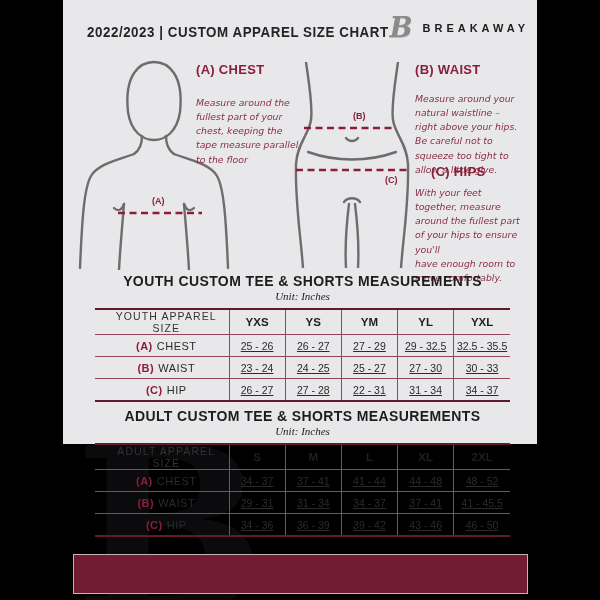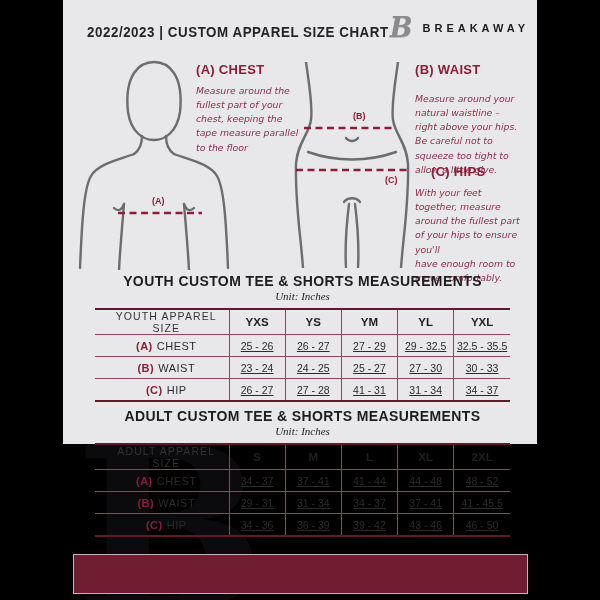--- a/index.html
+++ b/index.html
@@ -91,21 +91,21 @@
       <path d="M52 140 C56 135 64 135 68 140"></path>
       <path d="M57 142 C54 166 53 188 54 206"></path>
       <path d="M63 142 C66 166 67 188 66 206"></path>
       <path class="dash" d="M12 66 H104"></path>
       <path class="dash" d="M4 108 H116"></path>
     </svg>
     <span class="marker" style="left:290px;top:111px;">(B)</span>
     <span class="marker" style="left:322px;top:175px;">(C)</span>
 
     <div class="guide-heading" style="left:133px;top:62px;">(A) CHEST</div>
-    <div class="guide-body" style="left:133px;top:84px;">Measure around the
+    <div class="guide-body" style="left:133px;top:96px;">Measure around the
 fullest part of your
 chest, keeping the
 tape measure parallel
 to the floor</div>
 
     <div class="guide-heading" style="left:352px;top:62px;">(B) WAIST</div>
     <div class="guide-body" style="left:352px;top:84px;margin-top:8px;">Measure around your
 natural waistline –
 right above your hips.
 Be careful not to
@@ -163,21 +163,21 @@
           <td class="num">25 - 27</td>
           <td class="num">27 - 30</td>
           <td class="num">30 - 33</td>
         </tr>
         <tr>
           <td class="label-col">
             <span class="pfx">(C)</span><span>HIP</span>
           </td>
           <td class="num">26 - 27</td>
           <td class="num">27 - 28</td>
-          <td class="num">41 - 31</td>
+          <td class="num">22 - 31</td>
           <td class="num">31 - 34</td>
           <td class="num">34 - 37</td>
         </tr>
       </tbody>
         </table>
     </div>
 
     <div class="size-section" style="top:409px;">
       <div class="tbl-title">ADULT CUSTOM TEE &amp; SHORTS MEASUREMENTS</div>
       <div class="tbl-unit">Unit: Inches</div>

